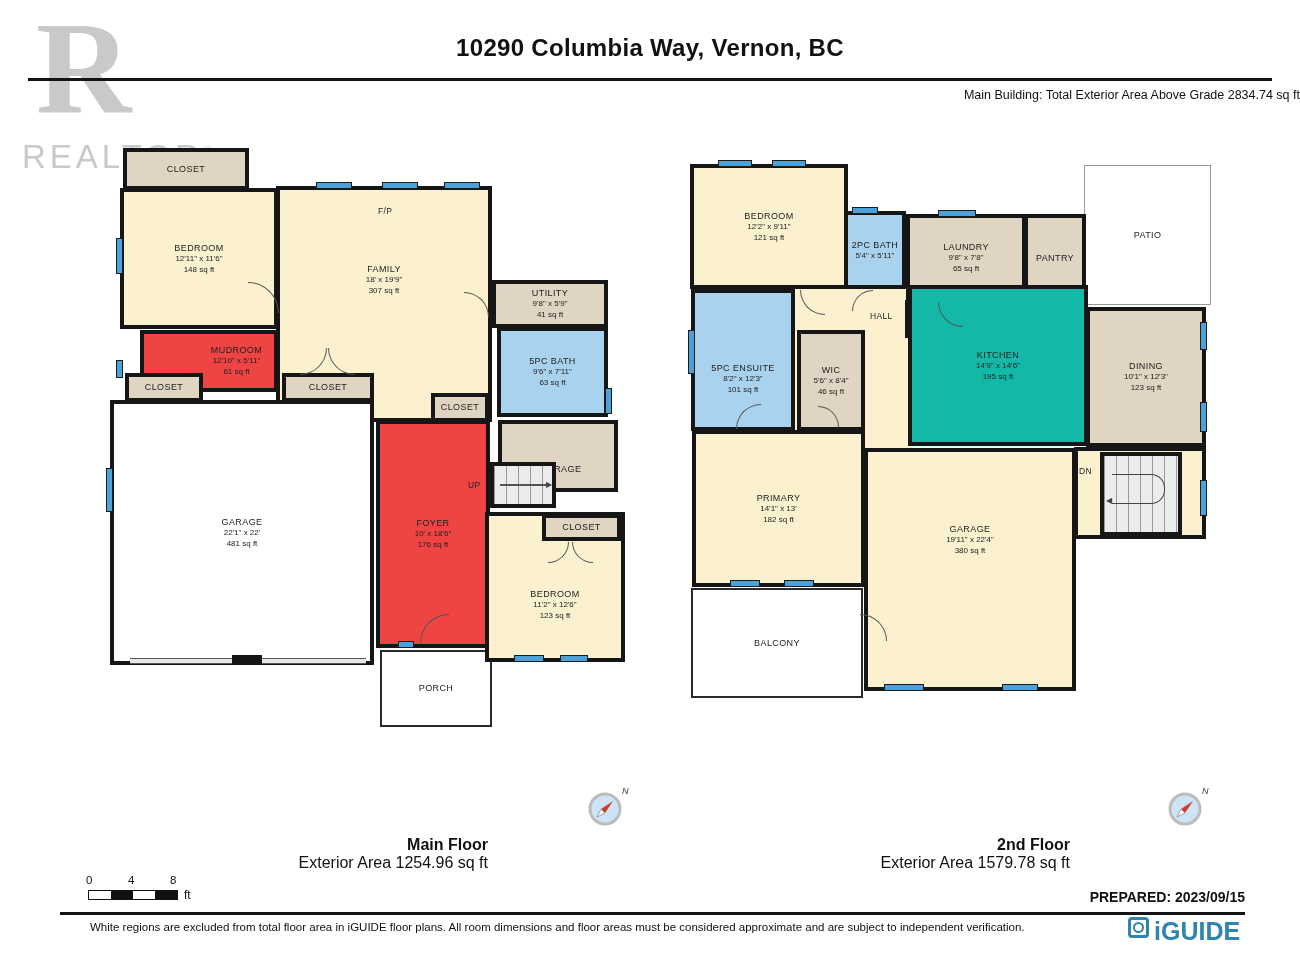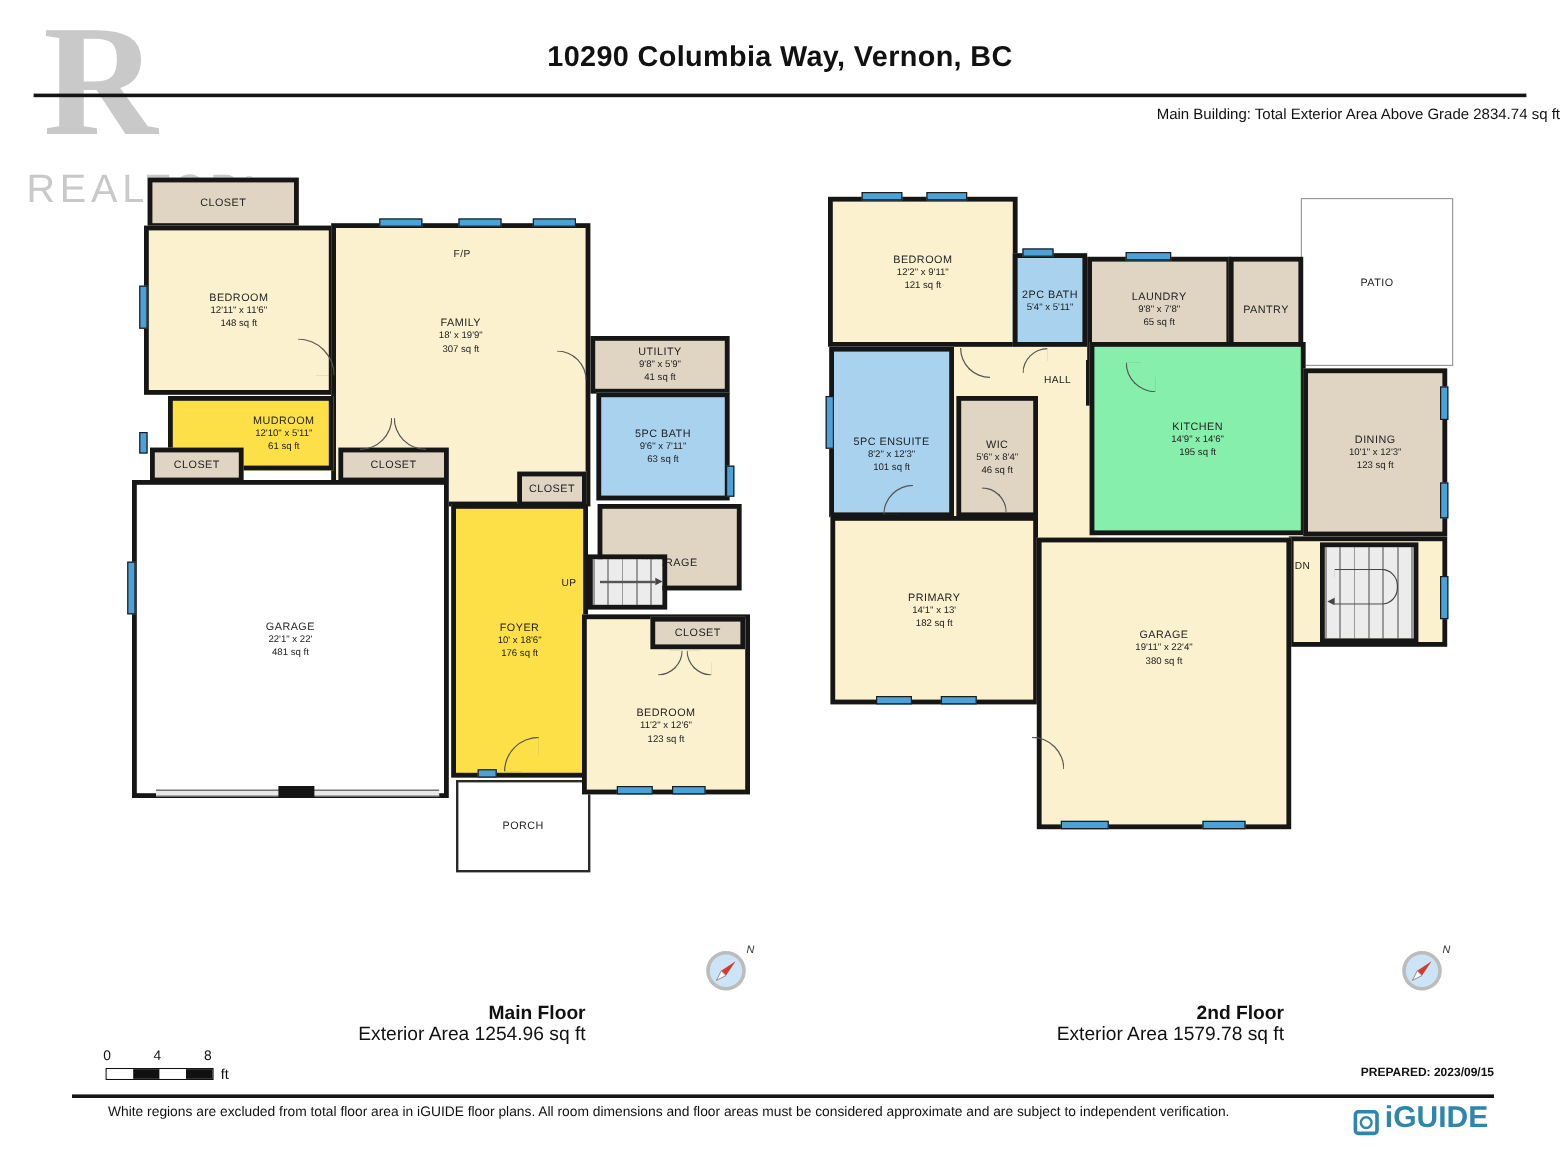--- a/index.html
+++ b/index.html
@@ -17,22 +17,22 @@
   .wm-r{left:36px;top:2px;font-size:132px;font-weight:bold;line-height:1;font-family:"Liberation Serif",serif;}
   .wm-text{left:22px;top:138px;font-size:33px;letter-spacing:4px;font-weight:400;}
   .wm-text sup{font-size:13px;}
 
   
   .room{position:absolute;box-sizing:border-box;border:4px solid #161616;display:flex;
         flex-direction:column;align-items:center;justify-content:center;text-align:center;
         color:#222;z-index:2;line-height:1.35;}
   .rname{font-size:9px;letter-spacing:.4px;}
   .rsub{font-size:8px;}
-  .cream{background:#FBF1CE;} .tan{background:#DFD5C2;} .gray{background:#fde047;}
-  .blue{background:#A8D2EE;} .kitchen{background:#86efac;} .whitefill{background:#fff;}
+  .cream{background:#FBF1CE;} .tan{background:#DFD5C2;} .gray{background:#ef4444;}
+  .blue{background:#A8D2EE;} .kitchen{background:#14b8a6;} .whitefill{background:#fff;}
   .thin{border:2.5px solid #2a2a2a;z-index:1;}
   .patioB{border:1.5px solid #9a9a9a;z-index:1;}
   .freefill{position:absolute;background:#FBF1CE;z-index:1;}
 
   .flabel{position:absolute;font-size:8.5px;color:#222;z-index:4;letter-spacing:.3px;}
 
   .win{position:absolute;background:#4BA1D8;border:1px solid #1c1c1c;box-sizing:border-box;z-index:3;}
 
   .stairs{position:absolute;box-sizing:border-box;border:4px solid #161616;
           background:repeating-linear-gradient(90deg,#9a9a9a 0 1.5px,#ececec 1.5px 12px);z-index:3;}
@@ -55,25 +55,25 @@
 
   .scale{position:absolute;left:88px;top:874px;z-index:6;}
   .scale .ticks{position:relative;width:100px;height:14px;font-size:11.5px;}
   .scale .t0{position:absolute;left:-2px;top:0;} .scale .t4{position:absolute;left:40px;top:0;}
   .scale .t8{position:absolute;left:82px;top:0;}
   .bar{position:relative;margin-top:2px;width:88px;height:8px;border:1.2px solid #111;
        display:flex;box-sizing:content-box;}
   .bar span{flex:1;} .bar .b1{background:#fff;} .bar .b2{background:#111;}
   .scale .unit{position:absolute;left:96px;top:14px;font-size:12px;}
 
-  .prepared{position:absolute;right:55px;top:889px;font-size:10px;font-weight:bold;z-index:6;}
+  .prepared{position:absolute;right:55px;top:889px;font-size:14px;font-weight:bold;z-index:6;}
   .hr2{position:absolute;left:60px;top:912px;width:1185px;height:3px;background:#141414;z-index:6;}
   .disclaimer{position:absolute;left:64px;top:921px;font-size:11.5px;z-index:6;margin-left:26px;}
 
-  .brand{position:absolute;left:1128px;top:917px;display:flex;align-items:flex-end;gap:5px;
+  .brand{position:absolute;left:1128px;top:917px;display:flex;align-items:flex-start;gap:5px;
          color:#2E85AD;z-index:6;}
   .bglyph{width:21px;height:21px;border:3px solid #2E85AD;border-radius:4px;box-sizing:border-box;
           display:flex;align-items:center;justify-content:center;}
   .bglyph i{display:block;width:7px;height:7px;border:2.5px solid #2E85AD;border-radius:50%;}
   .btext{font-size:25px;font-weight:bold;}
 </style>
 </head>
 <body>
 
 <div id="canvas">
@@ -249,20 +249,23 @@
   </div>
 
   <div class="room cream" style="left:1074px;top:447px;width:132px;height:92px"></div>
 
   <div class="room cream" style="left:864px;top:448px;width:212px;height:243px;padding-bottom:60px">
     <div class="rname">GARAGE</div>
     <div class="rsub">19'11" x 22'4"</div>
     <div class="rsub">380 sq ft</div>
   </div>
 
+  <div class="room whitefill thin" style="left:691px;top:588px;width:172px;height:110px">
+    <div class="rname">BALCONY</div>
+  </div>
 
   <div class="stairs" style="left:1100px;top:452px;width:82px;height:84px"></div>
   <div class="uarrow" style="left:1112px;top:474px;width:52px;height:28px"></div>
   <div class="sarrow" style="left:1106px;top:496px">◀</div>
   <div class="flabel" style="left:1079px;top:466px">DN</div>
 
   <div class="win" style="left:718px;top:160px;width:34px;height:7px"></div>
   <div class="win" style="left:772px;top:160px;width:34px;height:7px"></div>
   <div class="win" style="left:852px;top:207px;width:26px;height:7px"></div>
   <div class="win" style="left:938px;top:210px;width:38px;height:7px"></div>

